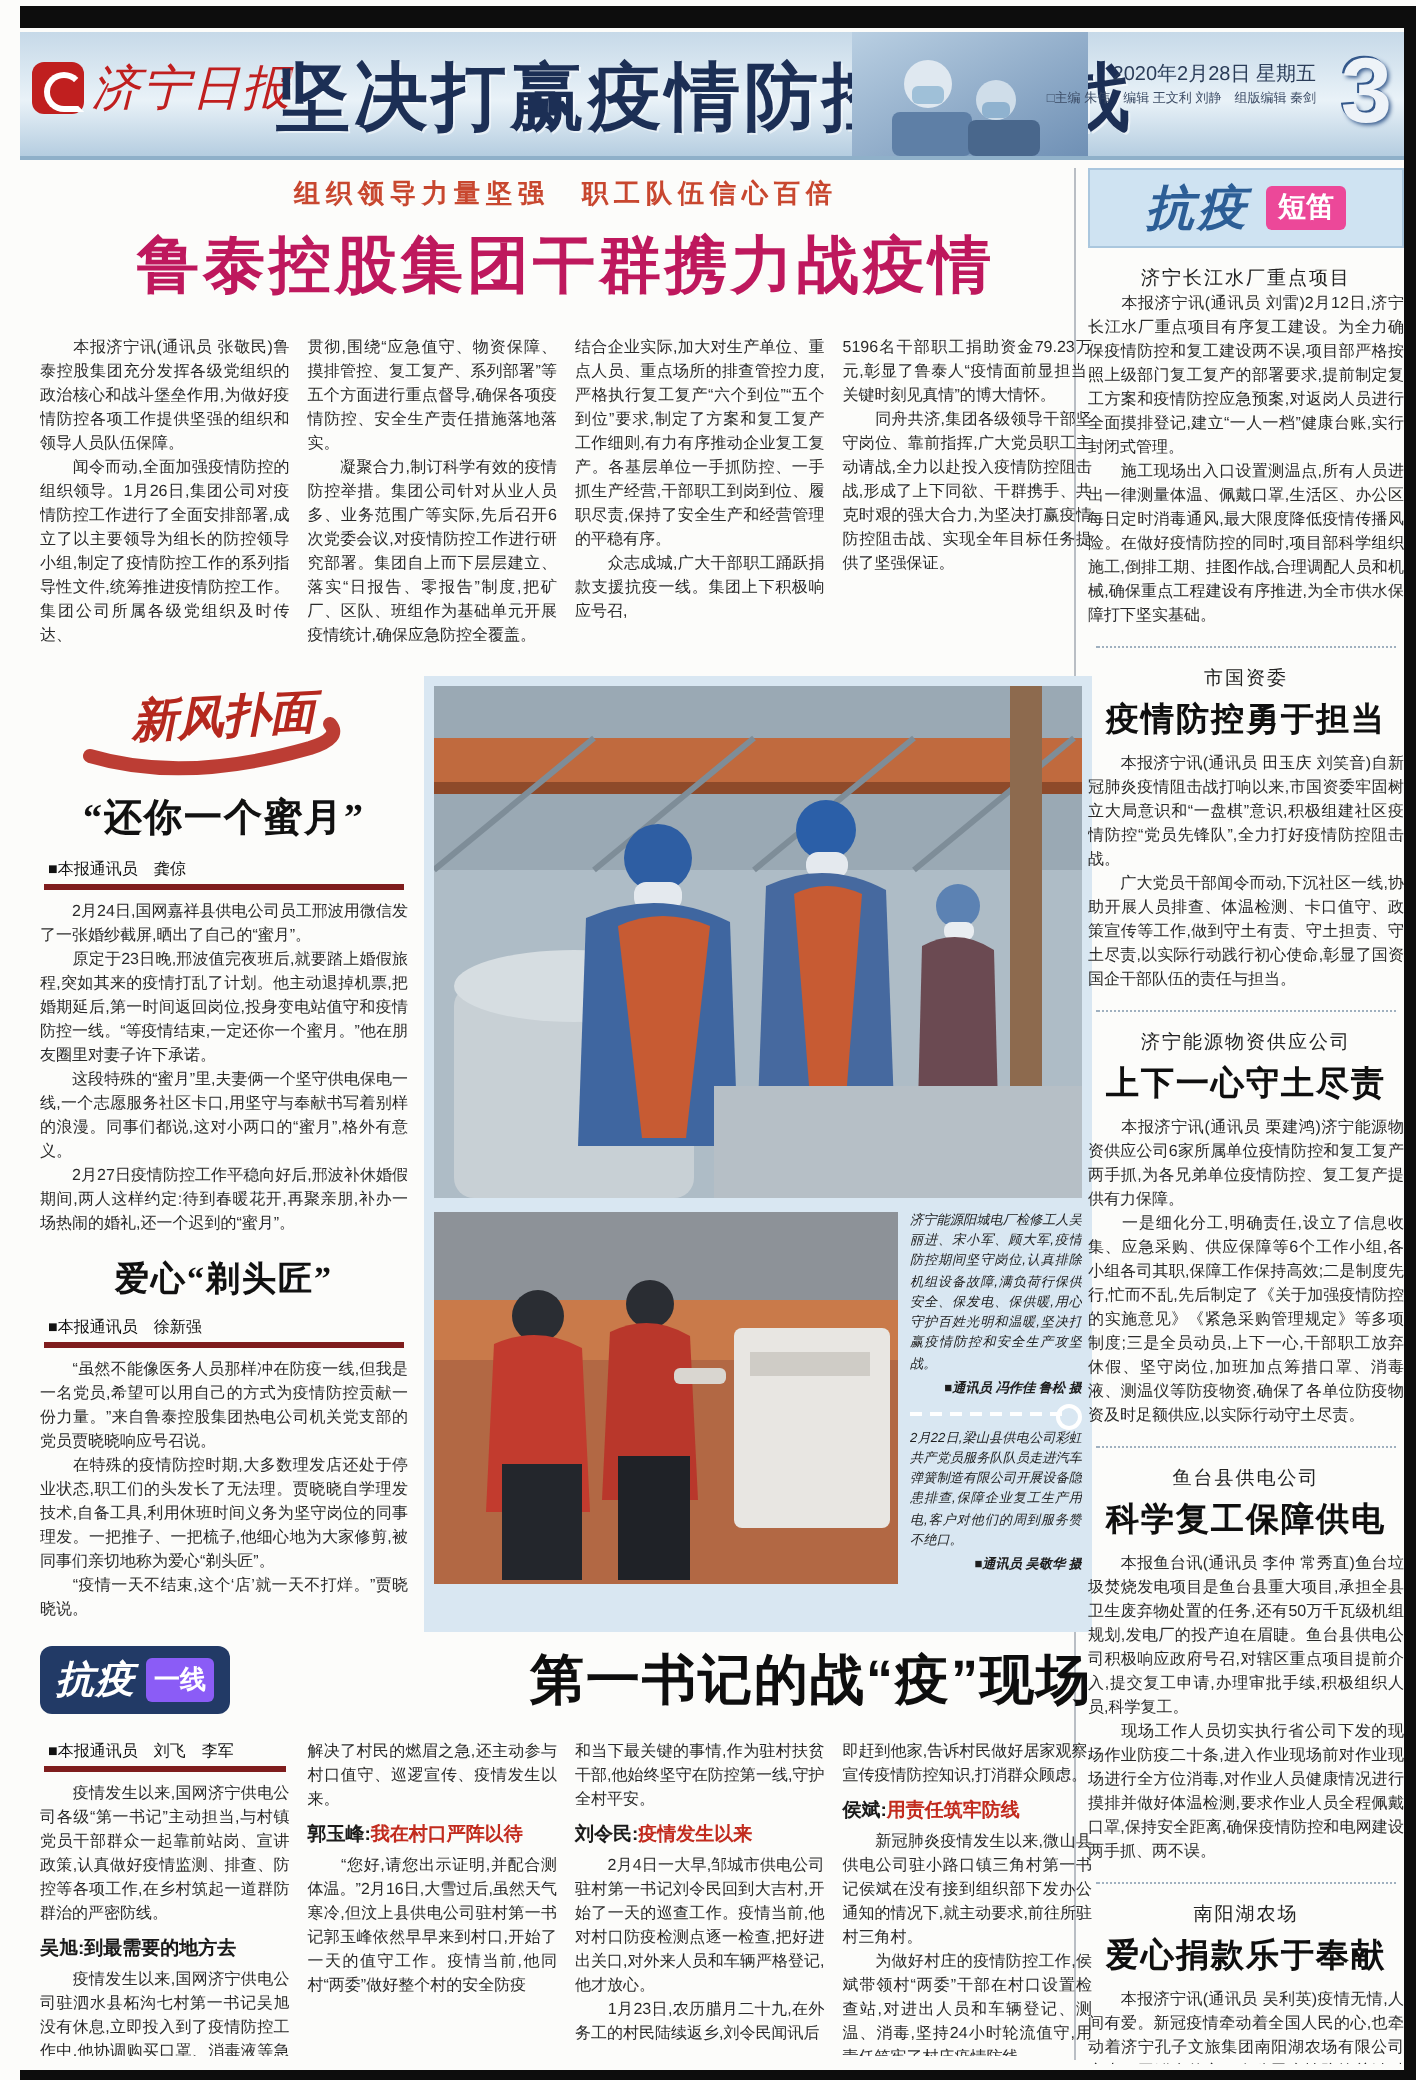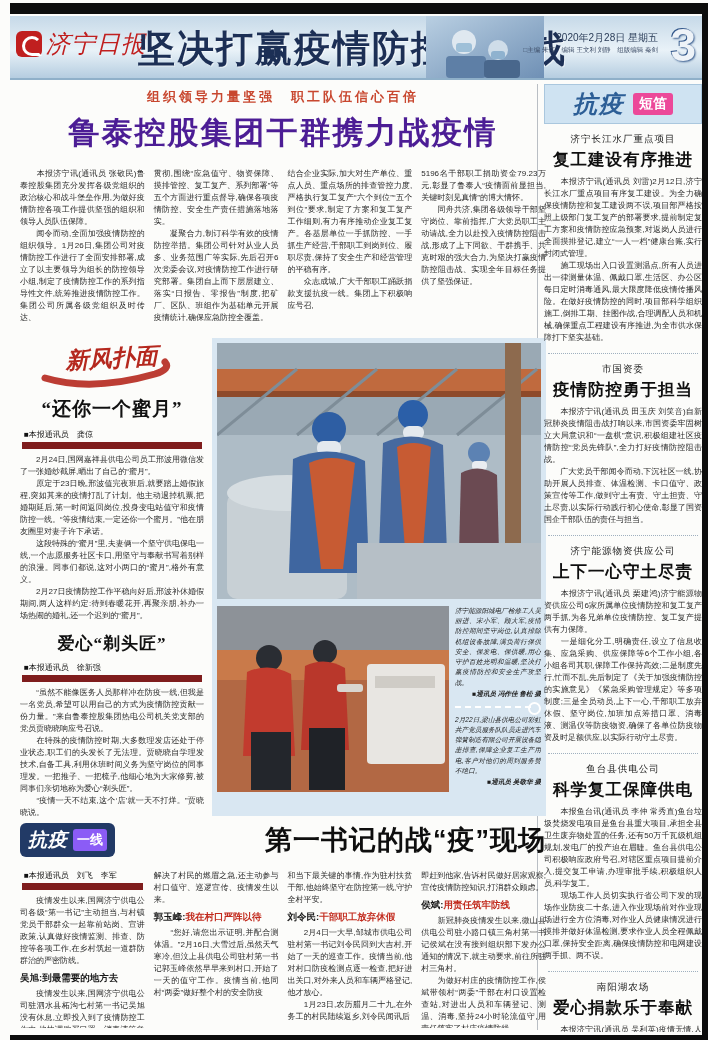--- a/index.html
+++ b/index.html
@@ -26,31 +26,31 @@
   .dateline{font-size:10px;color:#2a3c58;font-weight:normal;}
   .editorline{font-size:6.5px;color:#3c4c66;}
   .pagenum{position:absolute;right:6px;top:2px;font-size:46px;font-weight:900;color:#eef3f8;
           text-shadow:1px 1px 2px #35598c,-1px -1px 0 #35598c;}
   
   .vdivider{position:absolute;left:537px;top:84px;bottom:10px;width:1px;background:#b9bec4;}
   .leftzone{position:absolute;left:20px;width:526px;top:84px;bottom:8px;}
   .rightcol{position:absolute;left:544px;width:158px;top:84px;height:948px;overflow:hidden;}
   
   .kicker{text-align:center;font-size:13px;font-weight:bold;color:#c8472f;letter-spacing:3px;margin-top:4px;}
-  .mainhead{text-align:center;font-size:31px;font-weight:900;color:#4c1d95;letter-spacing:2px;margin-top:6px;}
+  .mainhead{text-align:center;font-size:31px;font-weight:900;color:#be185d;letter-spacing:2px;margin-top:6px;}
   .maincols{display:flex;gap:9px;margin-top:14px;height:176px;overflow:hidden;}
   .maincols>div{flex:1;}
   .bodytext{font-size:8px;line-height:1.5;text-align:justify;color:#2a2a2a;white-space:pre-line;}
   
   .middle{position:absolute;top:252px;left:0;width:526px;height:482px;}
   .mid-left{position:absolute;left:0;top:0;width:184px;height:482px;overflow:hidden;}
   .badge-nf{display:block;margin:2px auto 0;}
   .h-quote{font-family:"Liberation Serif",serif;text-align:center;font-size:19px;font-weight:900;
            color:#111;margin-top:6px;letter-spacing:1px;}
-  .byline{display:block;font-size:8px;color:#111;border-bottom:7px solid #7f1d1d;
+  .byline{display:block;font-size:8px;color:#111;border-bottom:3px solid #7f1d1d;
           padding:0 0 2px 2px;margin:7px 2px 5px 2px;font-family:Liberation Serif, serif;}
   .photo-block{position:absolute;left:192px;top:2px;width:334px;height:478px;background:#d9e7f2;
           padding:5px;box-sizing:border-box;}
   .photo1{width:324px;height:256px;display:block;}
   .photo-row{display:flex;gap:6px;margin-top:7px;height:196px;overflow:hidden;}
   .photo2{width:232px;height:186px;flex:none;display:block;}
   .cap-col{flex:1;overflow:hidden;}
   .caption{font-size:6.6px;line-height:1.55;font-style:italic;color:#1d1d1d;text-align:justify;}
   .credit{font-size:6.6px;font-style:italic;font-weight:bold;color:#1d1d1d;text-align:right;margin-top:2px;}
   .dash-sep{position:relative;border-top:2px dashed #fff;margin:7px 10px 7px 0;}
@@ -227,21 +227,21 @@
           <div class="subhead"><span class="nm">吴旭:</span><span class="rs dark">到最需要的地方去</span></div>
           <div class="bodytext">　　疫情发生以来,国网济宁供电公司驻泗水县柘沟七村第一书记吴旭没有休息,立即投入到了疫情防控工作中,他协调购买口罩、消毒液等急需防疫物资,</div>
         </div>
         <div>
           <div class="bodytext">解决了村民的燃眉之急,还主动参与村口值守、巡逻宣传、疫情发生以来。</div>
           <div class="subhead"><span class="nm">郭玉峰:</span><span class="rs">我在村口严阵以待</span></div>
           <div class="bodytext">　　“您好,请您出示证明,并配合测体温。”2月16日,大雪过后,虽然天气寒冷,但汶上县供电公司驻村第一书记郭玉峰依然早早来到村口,开始了一天的值守工作。疫情当前,他同村“两委”做好整个村的安全防疫</div>
         </div>
         <div>
           <div class="bodytext">和当下最关键的事情,作为驻村扶贫干部,他始终坚守在防控第一线,守护全村平安。</div>
-          <div class="subhead"><span class="nm">刘令民:</span><span class="rs">干部职工放弃休假</span></div>
+          <div class="subhead"><span class="nm">刘令民:</span><span class="rs">疫情发生以来</span></div>
           <div class="bodytext">　　2月4日一大早,邹城市供电公司驻村第一书记刘令民回到大吉村,开始了一天的巡查工作。疫情当前,他对村口防疫检测点逐一检查,把好进出关口,对外来人员和车辆严格登记,他才放心。
 　　1月23日,农历腊月二十九,在外务工的村民陆续返乡,刘令民闻讯后</div>
         </div>
         <div>
           <div class="bodytext">即赶到他家,告诉村民做好居家观察,宣传疫情防控知识,打消群众顾虑。</div>
           <div class="subhead"><span class="nm">侯斌:</span><span class="rs">用责任筑牢防线</span></div>
           <div class="bodytext">　　新冠肺炎疫情发生以来,微山县供电公司驻小路口镇三角村第一书记侯斌在没有接到组织部下发办公通知的情况下,就主动要求,前往所驻村三角村。
 　　为做好村庄的疫情防控工作,侯斌带领村“两委”干部在村口设置检查站,对进出人员和车辆登记、测温、消毒,坚持24小时轮流值守,用责任筑牢了村庄疫情防线。</div>
         </div>
       </div>
@@ -249,21 +249,20 @@
   </div>
 
   <div class="rightcol">
     <div class="badge-flute">
       <span class="b1">抗疫</span>
       <span class="b2">短笛</span>
     </div>
 
     <div class="r-art">
       <div class="r-kicker">济宁长江水厂重点项目</div>
-      <div class="r-head">复工建设有序推进</div>
       <div class="bodytext">　　本报济宁讯(通讯员 刘雷)2月12日,济宁长江水厂重点项目有序复工建设。为全力确保疫情防控和复工建设两不误,项目部严格按照上级部门复工复产的部署要求,提前制定复工方案和疫情防控应急预案,对返岗人员进行全面摸排登记,建立“一人一档”健康台账,实行封闭式管理。
 　　施工现场出入口设置测温点,所有人员进出一律测量体温、佩戴口罩,生活区、办公区每日定时消毒通风,最大限度降低疫情传播风险。在做好疫情防控的同时,项目部科学组织施工,倒排工期、挂图作战,合理调配人员和机械,确保重点工程建设有序推进,为全市供水保障打下坚实基础。</div>
     </div>
     <div class="r-sep"></div>
 
     <div class="r-art">
       <div class="r-kicker">市国资委</div>
       <div class="r-head">疫情防控勇于担当</div>
       <div class="bodytext">　　本报济宁讯(通讯员 田玉庆 刘笑音)自新冠肺炎疫情阻击战打响以来,市国资委牢固树立大局意识和“一盘棋”意识,积极组建社区疫情防控“党员先锋队”,全力打好疫情防控阻击战。
 　　广大党员干部闻令而动,下沉社区一线,协助开展人员排查、体温检测、卡口值守、政策宣传等工作,做到守土有责、守土担责、守土尽责,以实际行动践行初心使命,彰显了国资国企干部队伍的责任与担当。</div>

